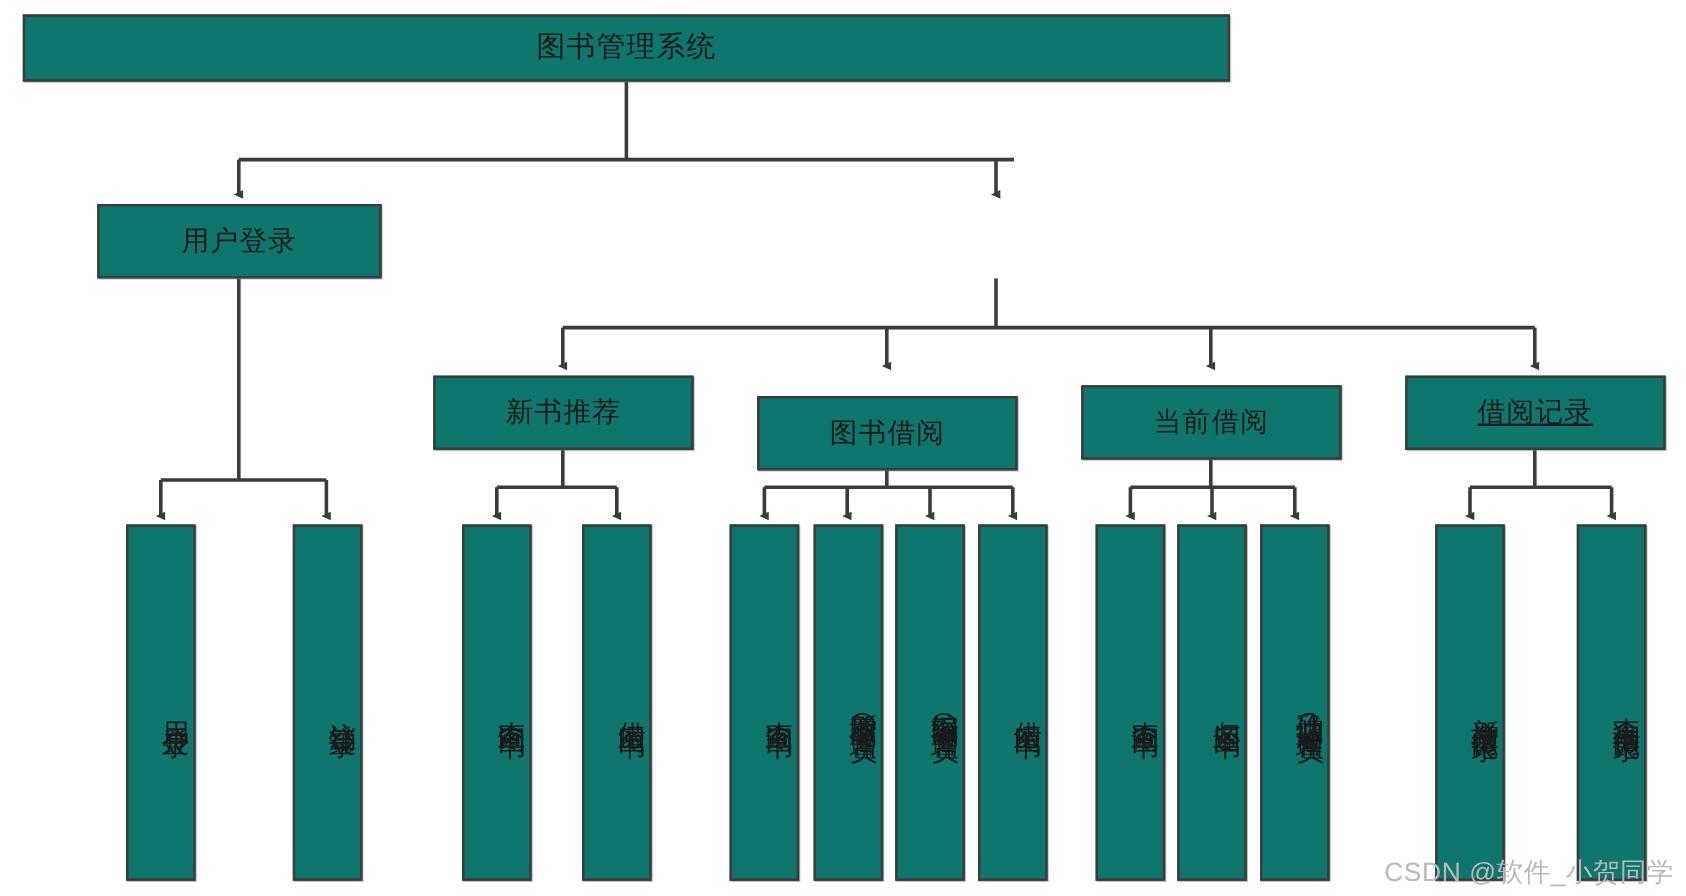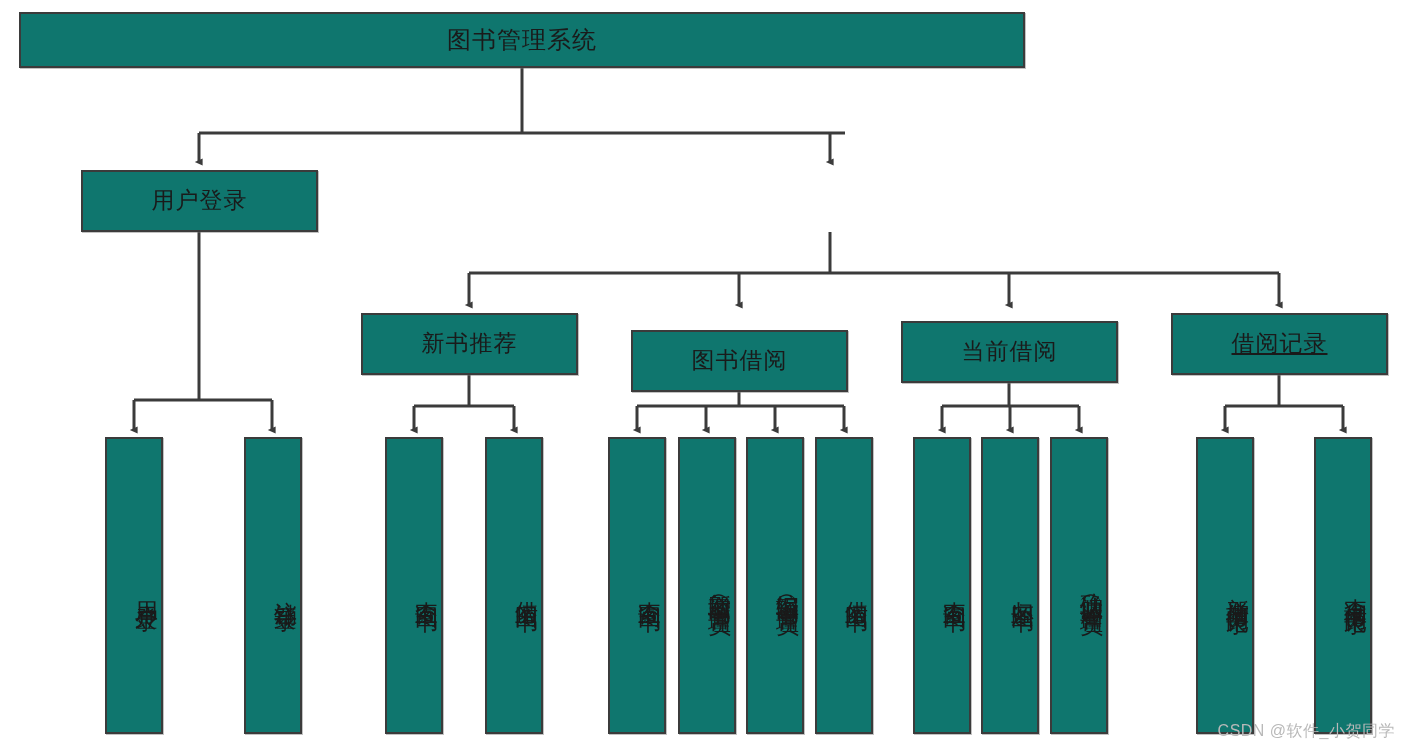--- a/index.html
+++ b/index.html
@@ -57,21 +57,21 @@
     justify-content: center;
     overflow: hidden;
   }
   .node-label {
     display: block;
   }
   .watermark {
     position: absolute;
     right: 10px;
     bottom: 5px;
-    font-size: 16px;
+    font-size: 22px;
     color: #b9b9b9;
     white-space: nowrap;
     letter-spacing: 0.5px;
     font-family: "Liberation Sans", "DejaVu Sans", sans-serif;
   }
 </style>
 </head>
 <body>
 
 <div id="diagram-canvas">

